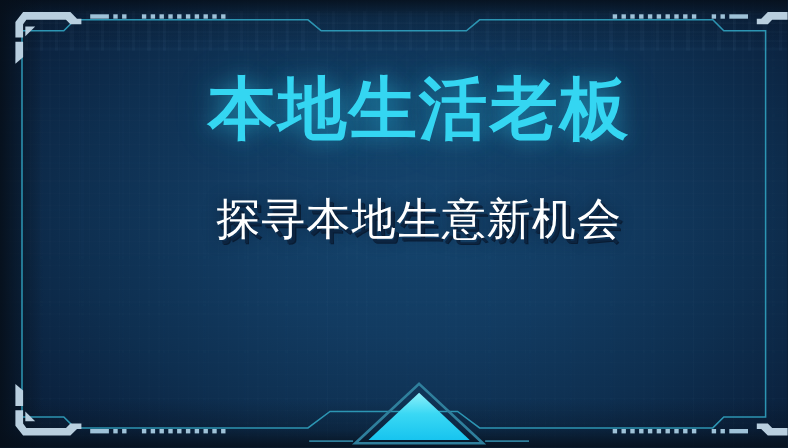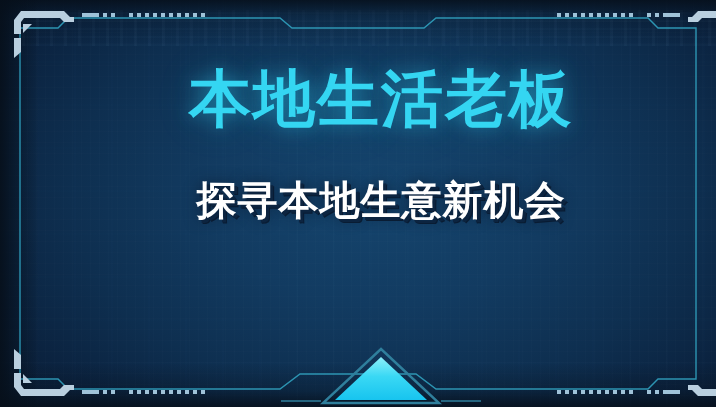--- a/index.html
+++ b/index.html
@@ -121,21 +121,21 @@
     letter-spacing: 2px;
     text-shadow:
       0 0 18px rgba(45,200,235,0.45),
       0 0 42px rgba(45,200,235,0.22);
     white-space: nowrap;
   }
   .subtitle {
     margin-top: 40px;
     color: #ffffff;
     font-family: "DejaVu Sans", "Liberation Sans", sans-serif;
-    font-weight: bold;
+    font-weight: normal;
     font-size: 40px;
     line-height: 48px;
     letter-spacing: 1px;
     white-space: nowrap;
     text-shadow:
       3px 3px 0 #0c2440,
       4px 4px 0 rgba(8,24,44,0.85),
       0 0 14px rgba(10,28,52,0.9);
   }
 

